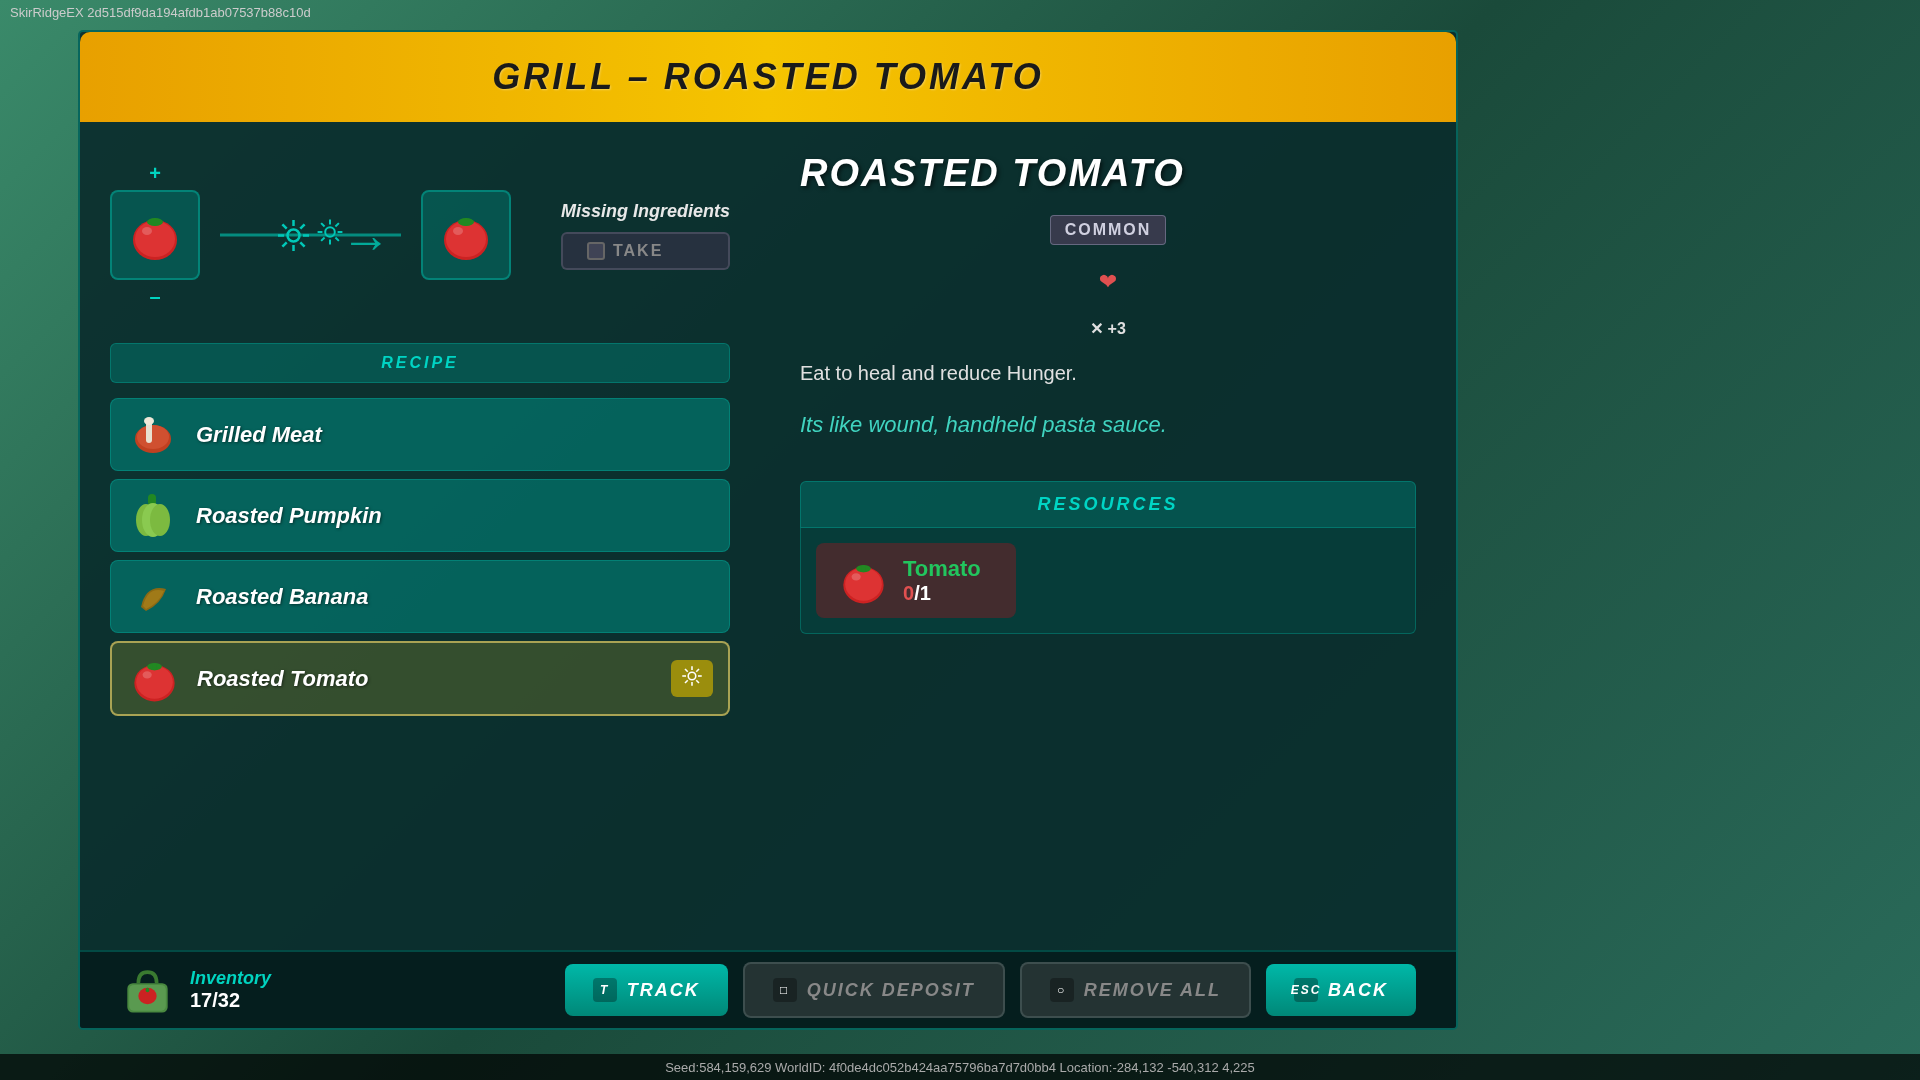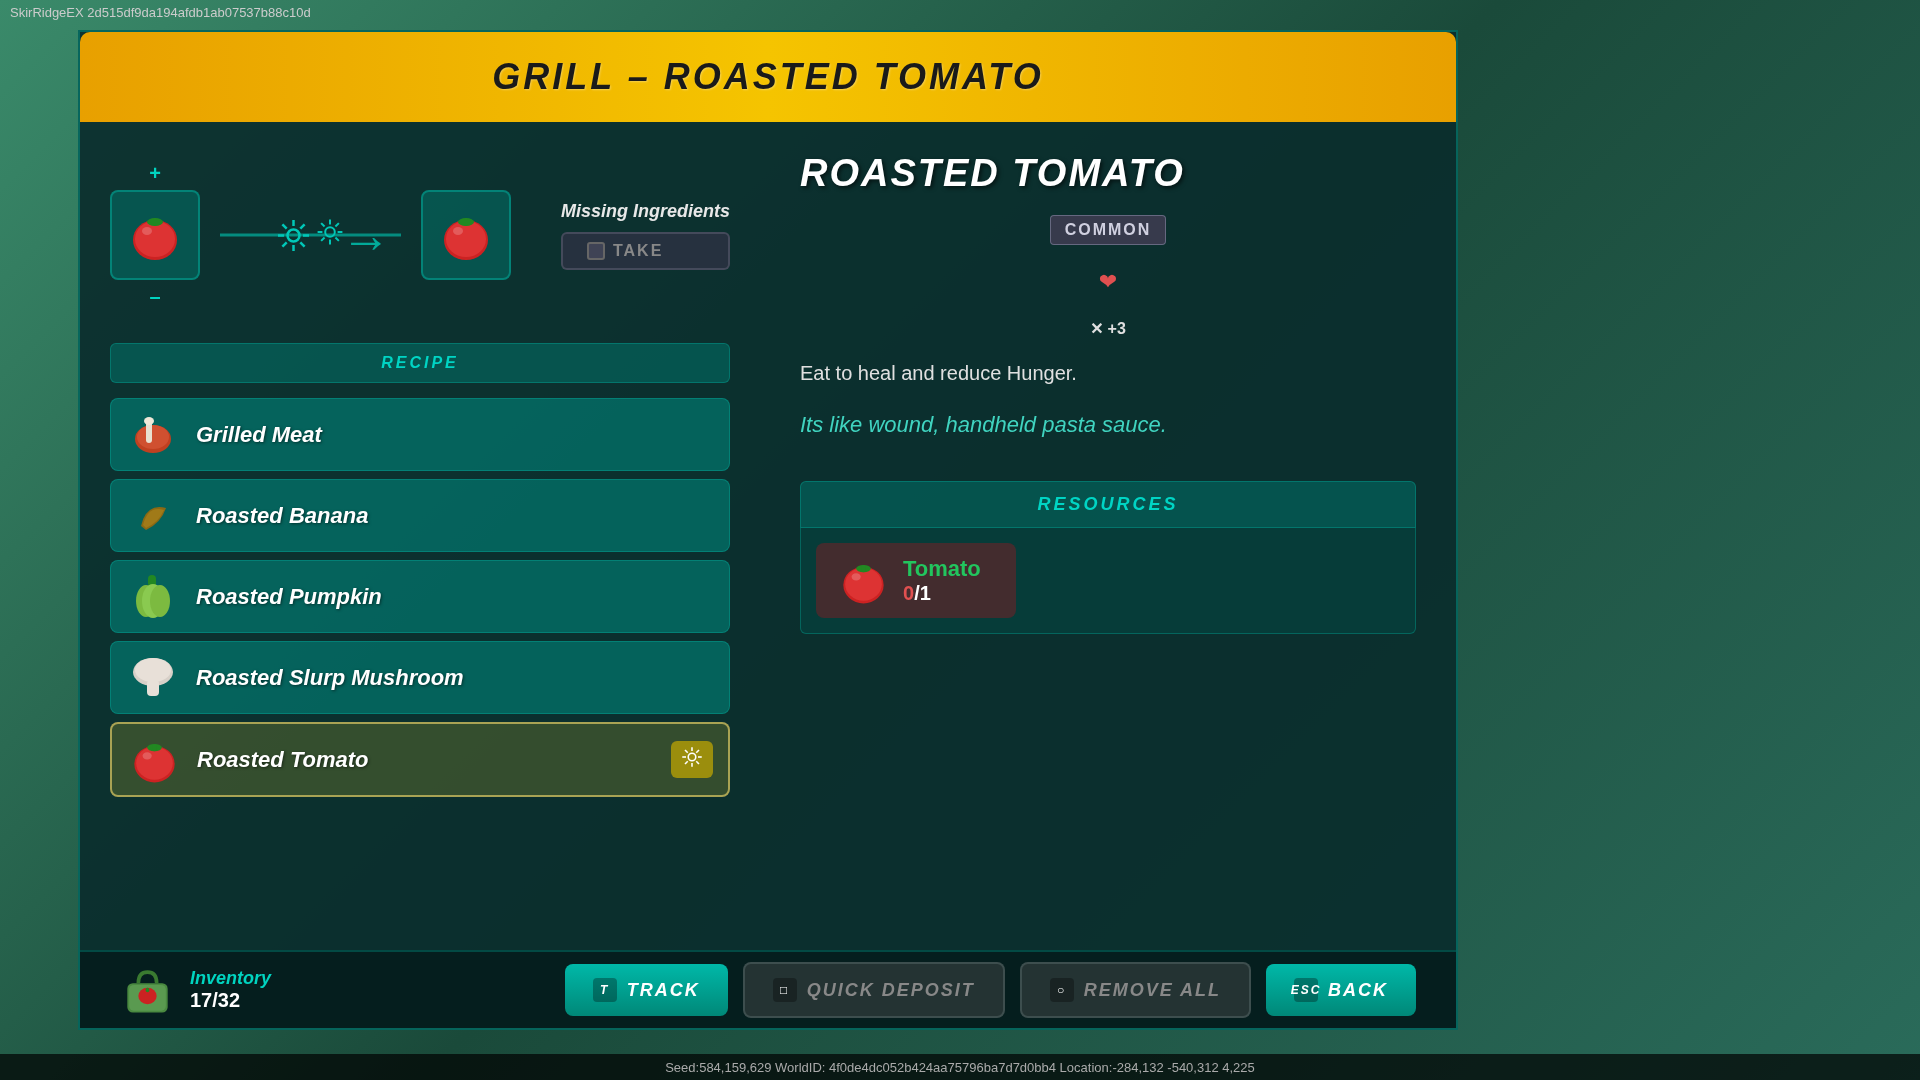--- a/index.html
+++ b/index.html
@@ -22,21 +22,21 @@
     }
 
     
     .main-panel {
       position: absolute;
       left: 78px;
       top: 30px;
       width: 1380px;
       height: 1000px;
       background: rgba(10, 45, 45, 0.92);
-      border-radius: 0;
+      border-radius: 5px;
       border: 2px solid rgba(0,180,160,0.4);
       z-index: 10;
       overflow: hidden;
     }
 
     
     .title-bar {
       width: 100%;
       height: 90px;
       background: linear-gradient(90deg, #e8a000, #f5c400, #e8a000);
@@ -587,53 +587,41 @@
               <rect x="20" y="14" width="6" height="22" rx="3" fill="#e8e0d0"></rect>
               <ellipse cx="23" cy="14" rx="5" ry="4" fill="#f0e8d8"></ellipse>
             </svg>
           </div>
           <span class="recipe-item-name">Grilled Meat</span>
         </div>
 
         <div class="recipe-item">
           <div class="recipe-item-icon">
             <svg width="55" height="55" viewBox="0 0 55 55">
-              <path d="M15 38 Q20 15 40 20 Q35 35 20 42 Z" fill="#8b6914"></path>
-              <path d="M17 37 Q22 17 38 22 Q33 34 20 40 Z" fill="#a07a18"></path>
-            </svg>
-          </div>
-          <span class="recipe-item-name">Roasted Banana</span>
-        </div>
-
-        <div class="recipe-item">
-          <div class="recipe-item-icon">
-            <svg width="55" height="55" viewBox="0 0 55 55">
 
               <rect x="22" y="6" width="8" height="12" rx="4" fill="#228822"></rect>
 
               <ellipse cx="20" cy="32" rx="10" ry="16" fill="#7cba40"></ellipse>
               <ellipse cx="27" cy="32" rx="11" ry="17" fill="#8aca50"></ellipse>
               <ellipse cx="34" cy="32" rx="10" ry="16" fill="#7cba40"></ellipse>
             </svg>
           </div>
           <span class="recipe-item-name">Roasted Pumpkin</span>
         </div>
 
         <div class="recipe-item">
           <div class="recipe-item-icon">
             <svg width="55" height="55" viewBox="0 0 55 55">
-
-              <ellipse cx="27" cy="22" rx="20" ry="14" fill="#d8d0c8"></ellipse>
-              <ellipse cx="27" cy="20" rx="18" ry="12" fill="#e8e0d8"></ellipse>
-
-              <rect x="21" y="30" width="12" height="16" rx="4" fill="#e8e0d8"></rect>
+              <path d="M15 38 Q20 15 40 20 Q35 35 20 42 Z" fill="#8b6914"></path>
+              <path d="M17 37 Q22 17 38 22 Q33 34 20 40 Z" fill="#a07a18"></path>
             </svg>
           </div>
-          <span class="recipe-item-name">Roasted Slurp Mushroom</span>
-        </div>
+          <span class="recipe-item-name">Roasted Banana</span>
+        </div>
+
 
         <div class="recipe-item selected">
           <div class="recipe-item-icon">
             <svg width="55" height="55" viewBox="0 0 60 60">
               <ellipse cx="30" cy="35" rx="22" ry="20" fill="#cc2222"></ellipse>
               <ellipse cx="30" cy="34" rx="20" ry="18" fill="#dd3333"></ellipse>
               <ellipse cx="30" cy="17" rx="8" ry="4" fill="#228822"></ellipse>
               <rect x="28" y="13" width="4" height="8" rx="2" fill="#228822"></rect>
               <ellipse cx="22" cy="26" rx="5" ry="4" fill="rgba(255,255,255,0.2)"></ellipse>
             </svg>

